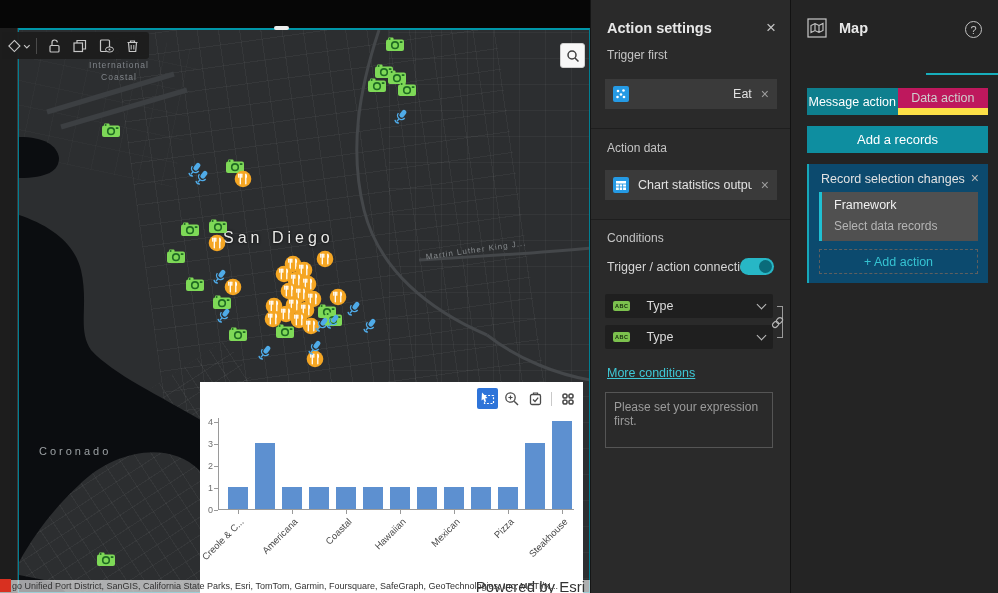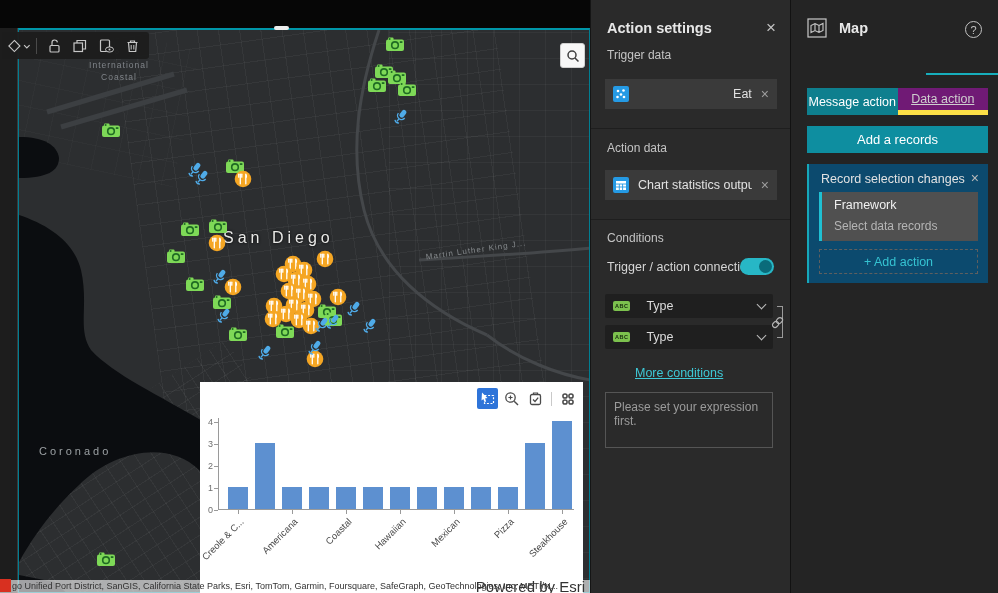--- a/index.html
+++ b/index.html
@@ -112,21 +112,21 @@
   .dropdown .val { flex:1; font-size:12.5px; color:#dcdcdc;margin-left:8px; }
   .chev { width:7px; height:7px; border-right:1.5px solid #bdbdbd; border-bottom:1.5px solid #bdbdbd;
     transform:rotate(45deg); margin-top:-4px; }
   .abc-badge { background:#7cc14e; color:#15270d; font-size:5.5px; font-weight:700;
     letter-spacing:.5px; padding:2px 2px; border-radius:2px; }
   .bracket { position:absolute; left:186px; top:306px; width:6px; height:32px;
     border-right:1px solid #9a9a9a; border-top:1px solid #9a9a9a; border-bottom:1px solid #9a9a9a; }
   .link-ic { position:absolute; left:180px; top:315px; z-index:2; }
 
   .more-link { position:absolute; left:16px; top:366px; font-size:12.5px; color:#3ec8d6;
-    text-decoration:underline; cursor:pointer;margin-left:28px; }
+    text-decoration:underline; cursor:pointer; }
   .expr-box { position:absolute; left:14px; top:392px; width:168px; height:56px;
     border:1px solid #555; padding:7px 8px; font-size:12px; color:#9b9b9b; }
 
   
   .panel-widget { position:absolute; left:790px; top:0; width:208px; height:593px;
     background:#242424; border-left:1px solid #121212; color:#d8d8d8; }
   .pw-head { position:absolute; left:16px; top:18px; display:flex; align-items:center; gap:12px; }
   .pw-title { font-size:14.5px; font-weight:700; color:#e8e8e8; }
   .help { position:absolute; right:16px; top:21px; width:17px; height:17px; border:1px solid #c3c3c3;
     border-radius:50%; color:#c3c3c3; font-size:11px; display:flex; align-items:center;
@@ -134,21 +134,21 @@
   .tabs { position:absolute; left:0; top:48px; width:208px; height:27px; display:flex;
     padding:0 16px; border-bottom:1px solid #181818; }
   .tab { flex:1; font-size:12.5px; color:#9a9a9a; cursor:pointer; padding-top:5px; }
   .tab.t0 { text-align:left; } .tab.t1 { text-align:center; } .tab.t2 { text-align:right; color:#fff; }
   .tab-underline { position:absolute; right:0; top:73px; width:72px; height:2px; background:#17aebc; }
 
   .seg { position:absolute; left:16px; top:88px; width:181px; height:27px; display:flex; }
   .seg .b { flex:1; font-size:12.5px; display:flex; align-items:center; justify-content:center;
     cursor:pointer; }
   .seg .b.on { background:#0e7f8e; color:#fff; }
-  .seg .b.off { background:#701a75; color:#cfcfcf; border-bottom:5px solid #fde047;text-decoration:underline; }
+  .seg .b.off { background:#be185d; color:#cfcfcf; border-bottom:7px solid #fde047; }
   .btn-add-trigger { position:absolute; left:16px; top:126px; width:181px; height:27px;
     background:#0e8ea0; color:#fff; font-size:13px; border:0; cursor:pointer; }
 
   .trigger-card { position:absolute; left:16px; top:164px; width:181px; height:119px;
     background:#0c4a6e; border-left:2px solid #16a8ba; }
   .tc-head { position:absolute; left:12px; top:8px; font-size:12.5px; color:#e2e2e2; }
   .tc-close { position:absolute; right:9px; top:6px; font-size:14px; color:#bbb; cursor:pointer; }
   .tc-item { position:absolute; left:10px; top:28px; width:159px; height:49px; background:#505050;
     border-left:3px solid #1fc0d2; padding:6px 0 0 12px; cursor:pointer; }
   .tc-item .t1 { font-size:12.5px; color:#f0f0f0; }
@@ -748,21 +748,21 @@
   <div class="attribution">
     <span>go Unified Port District, SanGIS, California State Parks, Esri, TomTom, Garmin, Foursquare, SafeGraph, GeoTechnologies, Inc, METI/N...</span>
     <span class="powered">Powered by Esri</span>
   </div>
   <div class="err-badge"></div>
 
   <div class="panel-actions">
     <div class="pa-title">Action settings</div>
     <div class="pa-close">×</div>
 
-    <div class="section-label" style="top:48px;">Trigger data</div>
+    <div class="section-label" style="top:48px;">Trigger first</div>
     <div class="data-item" style="top:79px;text-align:right;">
       <svg width="16" height="16" viewBox="0 0 16 16">
         <rect width="16" height="16" rx="2" fill="#259ae4"></rect>
         <g fill="#fff">
             <circle cx="5" cy="5" r="1.3"></circle>
             <circle cx="10.5" cy="4.5" r="1.3"></circle>
         <circle cx="8" cy="8.5" r="1.3"></circle>
             <circle cx="4.5" cy="11" r="1.3"></circle>
             <circle cx="11" cy="11" r="1.3"></circle>
           </g>

